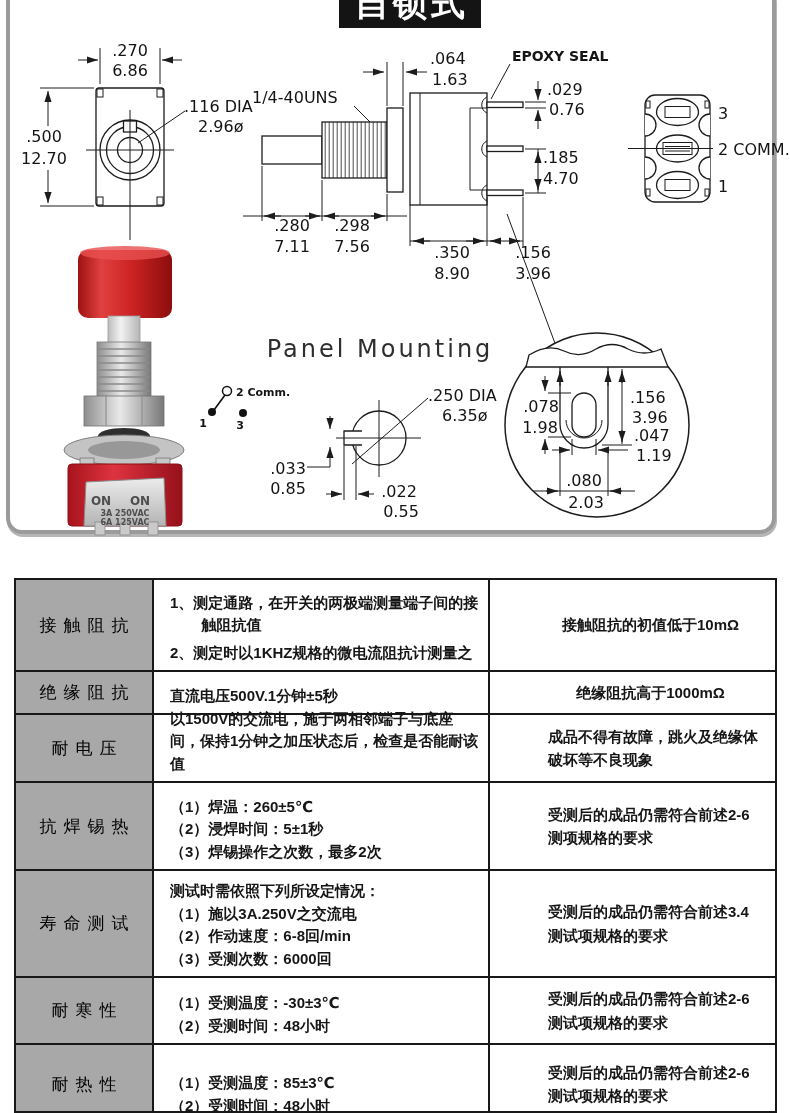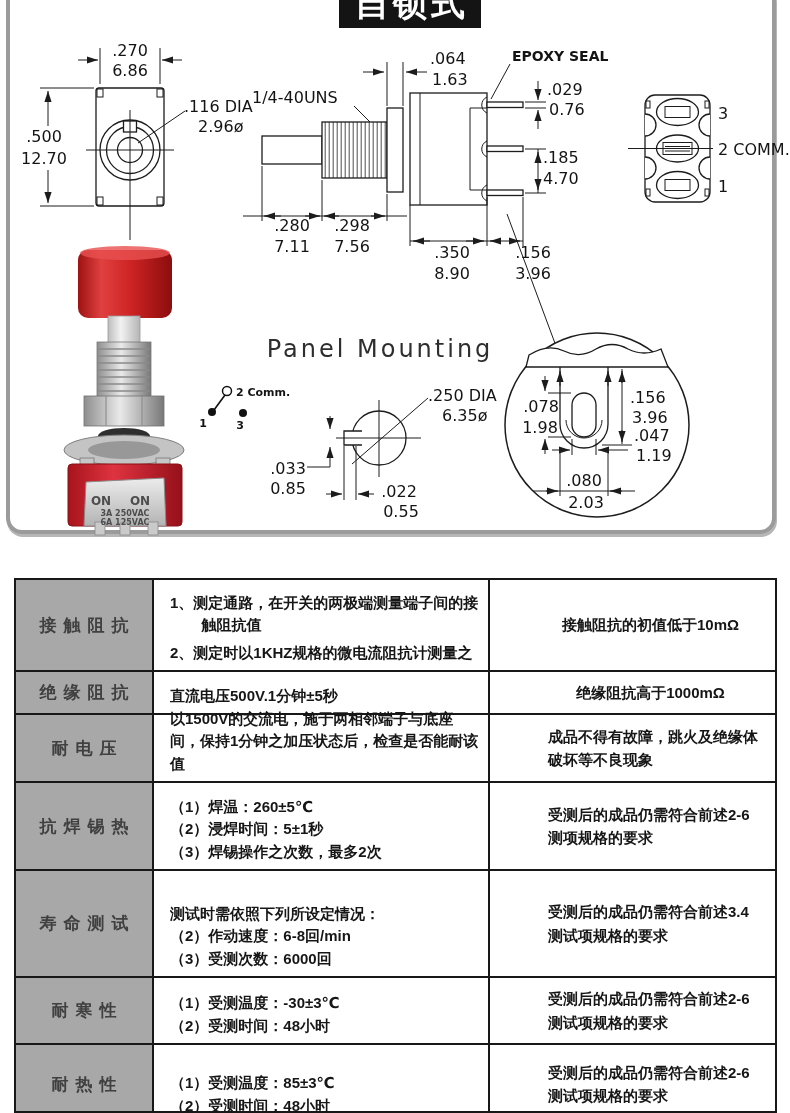--- a/index.html
+++ b/index.html
@@ -30,21 +30,21 @@
   
   .spec-table{
     position:absolute;left:14px;top:578px;width:763px;height:535px;background:#fff;
     border:2px solid #181818;box-sizing:border-box;overflow:hidden;
   }
   .trow{display:flex;box-sizing:border-box;border-top:2px solid #181818;}
   .trow:first-child{border-top:none;}
   .tname{
     flex:0 0 138px;background:#a8a8a8;border-right:2px solid #181818;box-sizing:border-box;
     display:flex;align-items:center;justify-content:center;
-    font-weight:700;font-size:17px;letter-spacing:7px;text-indent:7px;color:#404040;white-space:nowrap;
+    font-weight:400;font-size:17px;letter-spacing:7px;text-indent:7px;color:#000000;white-space:nowrap;
   }
   .tmethod{
     flex:0 0 336px;border-right:2px solid #181818;box-sizing:border-box;
     display:flex;flex-direction:column;justify-content:flex-end;
     padding:6px 8px 6px 16px;font-size:15px;font-weight:700;line-height:1.5;color:#161616;
   }
   .treq{
     flex:1;display:flex;flex-direction:column;justify-content:center;box-sizing:border-box;
     font-size:15px;font-weight:700;line-height:1.55;color:#161616;margin-left:36px;
   }
@@ -366,20 +366,21 @@
       <div>（2）浸焊时间：5±1秒</div>
       <div>（3）焊锡操作之次数，最多2次</div>
     </div>
     <div class="treq pad">受测后的成品仍需符合前述2-6测项规格的要求</div>
   </div>
 
   <div class="trow" style="height:107px">
     <div class="tname">寿命测试</div>
     <div class="tmethod">
       <div>测试时需依照下列所设定情况：</div>
+      <div>（1）施以3A.250V之交流电</div>
       <div>（2）作动速度：6-8回/min</div>
       <div>（3）受测次数：6000回</div>
     </div>
     <div class="treq pad">受测后的成品仍需符合前述3.4测试项规格的要求</div>
   </div>
 
   <div class="trow" style="height:67px">
     <div class="tname">耐寒性</div>
     <div class="tmethod">
       <div>（1）受测温度：-30±3℃</div>

